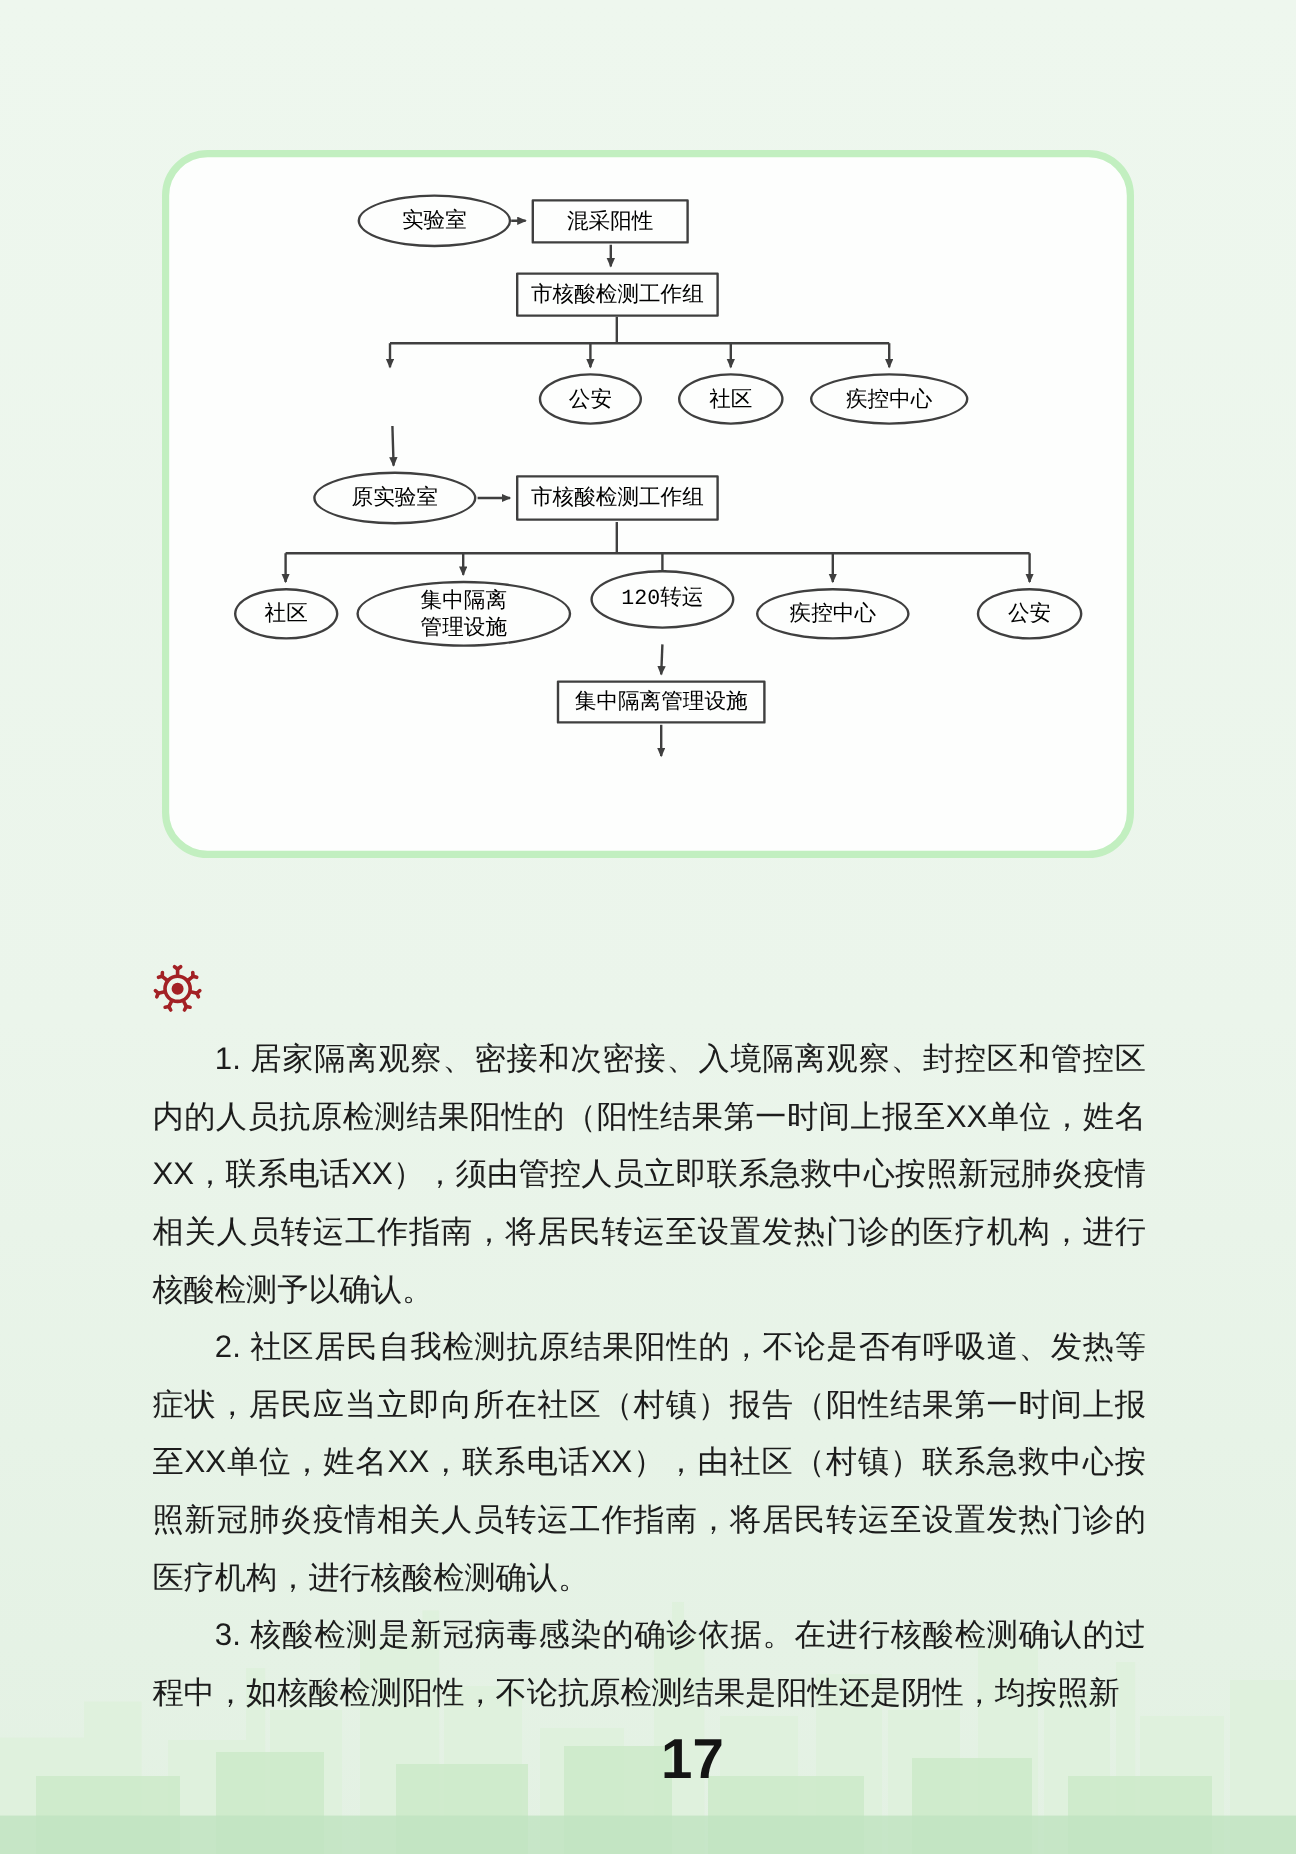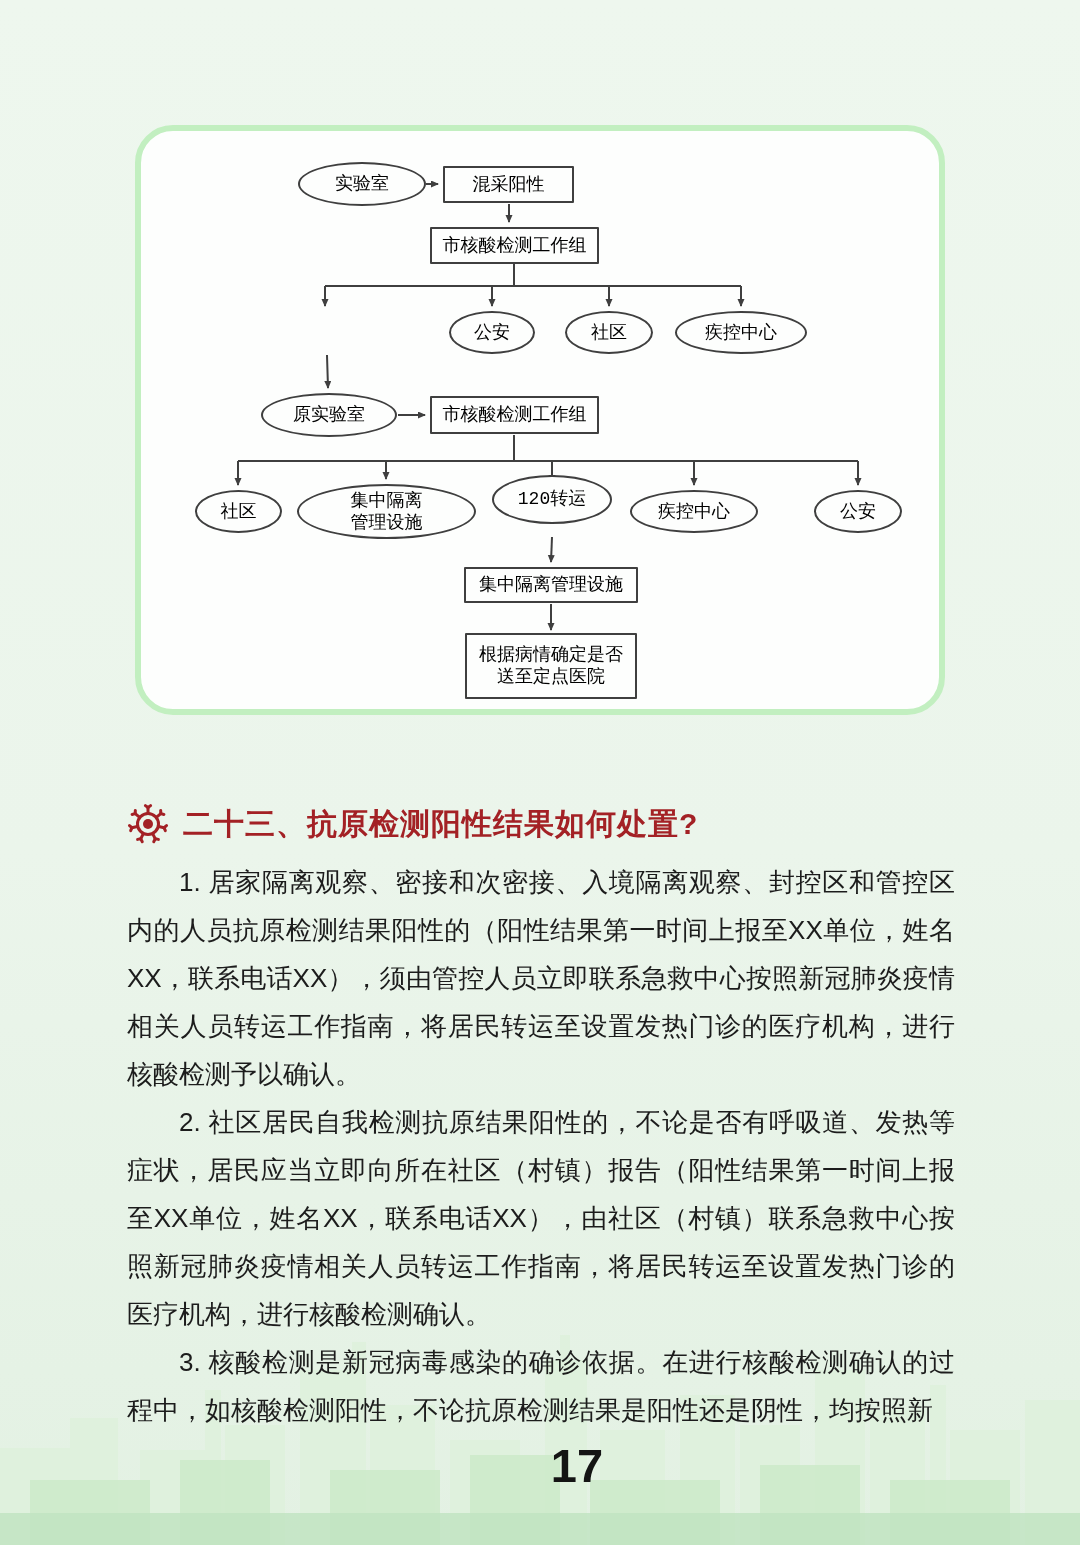--- a/index.html
+++ b/index.html
@@ -122,22 +122,20 @@
     <div class="node ellipse" style="left:534px;top:180px;width:132px;height:43px;">疾控中心</div>
     <div class="node ellipse" style="left:120px;top:262px;width:136px;height:44px;">原实验室</div>
     <div class="node rect" style="left:289px;top:265px;width:169px;height:38px;">市核酸检测工作组</div>
     <div class="node ellipse" style="left:54px;top:359px;width:87px;height:43px;">社区</div>
     <div class="node ellipse" style="left:156px;top:353px;width:179px;height:55px;">集中隔离
 管理设施</div>
     <div class="node ellipse" style="left:351px;top:344px;width:120px;height:49px;font-family:Liberation Mono, monospace;">120转运</div>
     <div class="node ellipse" style="left:489px;top:359px;width:128px;height:43px;">疾控中心</div>
     <div class="node ellipse" style="left:673px;top:359px;width:88px;height:43px;">公安</div>
     <div class="node rect" style="left:323px;top:436px;width:174px;height:36px;">集中隔离管理设施</div>
-    <div class="node rect" style="left:324px;top:502px;width:172px;height:66px;">根据病情确定是否
-送至定点医院</div>
   </section>
 
 
   <div class="section-heading">
     <svg class="virus-icon" viewBox="0 0 42 42" aria-hidden="true">
       <g stroke="#a32125" stroke-width="3" fill="none" stroke-linecap="round">
         <circle cx="21" cy="21" r="10.5"></circle>
         <g id="spike">
           <line x1="21" y1="10" x2="21" y2="4.5"></line>
           <line x1="18.4" y1="2.6" x2="21" y2="4.5"></line>
@@ -145,21 +143,20 @@
         </g>
         <use href="#spike" transform="rotate(51 21 21)"></use>
         <use href="#spike" transform="rotate(103 21 21)"></use>
         <use href="#spike" transform="rotate(154 21 21)"></use>
         <use href="#spike" transform="rotate(206 21 21)"></use>
         <use href="#spike" transform="rotate(257 21 21)"></use>
         <use href="#spike" transform="rotate(309 21 21)"></use>
       </g>
       <circle cx="21" cy="21" r="5" fill="#a32125"></circle>
     </svg>
-    <h2>二十三、抗原检测阳性结果如何处置?</h2>
   </div>
 
   <div class="body-text">
     <p>1. 居家隔离观察、密接和次密接、入境隔离观察、封控区和管控区内的人员抗原检测结果阳性的（阳性结果第一时间上报至XX单位，姓名XX，联系电话XX），须由管控人员立即联系急救中心按照新冠肺炎疫情相关人员转运工作指南，将居民转运至设置发热门诊的医疗机构，进行核酸检测予以确认。</p>
     <p>2. 社区居民自我检测抗原结果阳性的，不论是否有呼吸道、发热等症状，居民应当立即向所在社区（村镇）报告（阳性结果第一时间上报至XX单位，姓名XX，联系电话XX），由社区（村镇）联系急救中心按照新冠肺炎疫情相关人员转运工作指南，将居民转运至设置发热门诊的医疗机构，进行核酸检测确认。</p>
     <p>3. 核酸检测是新冠病毒感染的确诊依据。在进行核酸检测确认的过程中，如核酸检测阳性，不论抗原检测结果是阳性还是阴性，均按照新</p>
   </div>
 
   <div class="page-number">17</div>
 

